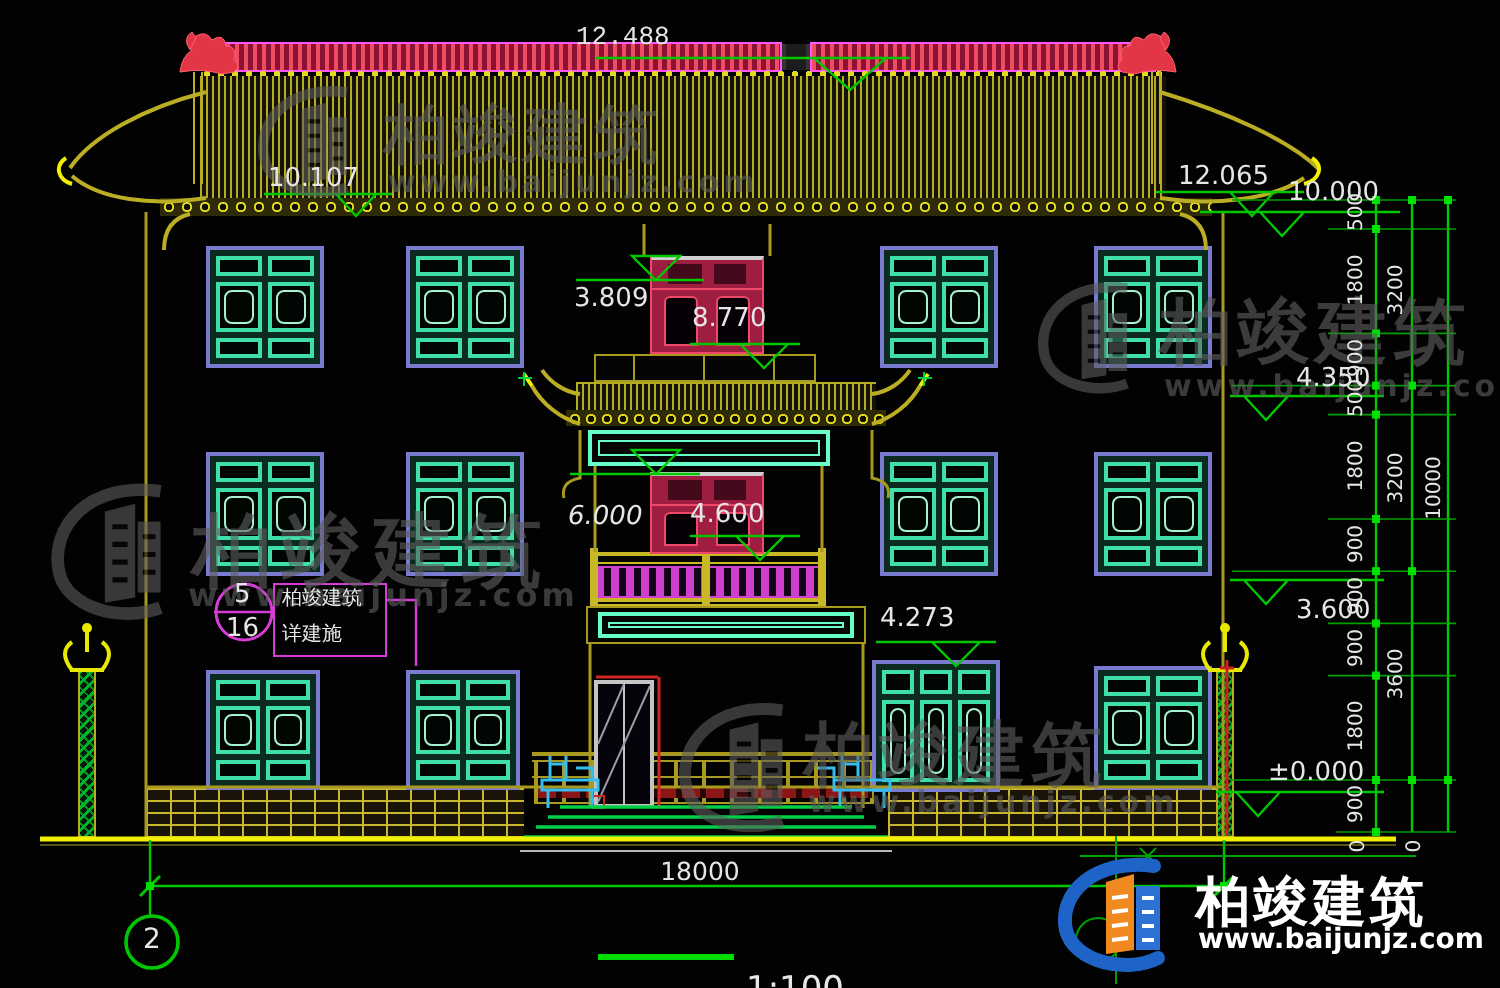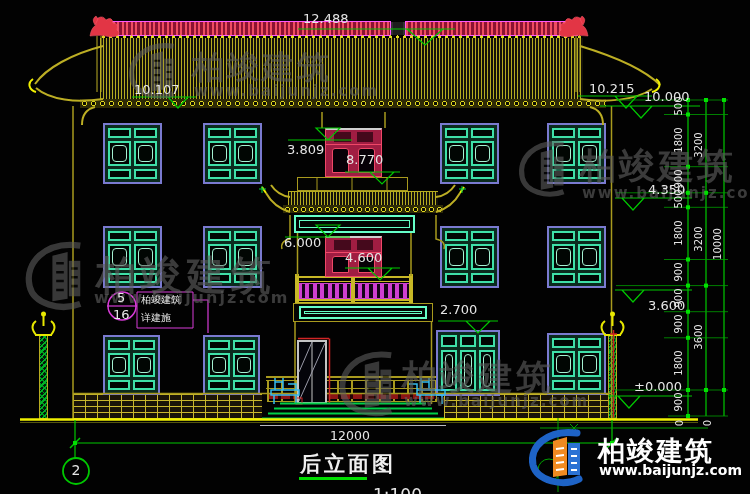--- a/index.html
+++ b/index.html
@@ -433,31 +433,31 @@
 
   <div class="wm" style="left:580px;top:142px;font-size:36px;letter-spacing:3px;">柏竣建筑</div>
   <div class="wm url" style="left:582px;top:184px;font-size:15px;">www.baijunjz.com</div>
 
   <div class="wm" style="left:96px;top:248px;font-size:40px;letter-spacing:5px;">柏竣建筑</div>
   <div class="wm url" style="left:94px;top:288px;font-size:16px;">www.baijunjz.com</div>
 
   <div class="wm" style="left:402px;top:354px;font-size:35px;letter-spacing:3px;">柏竣建筑</div>
   <div class="wm url" style="left:404px;top:392px;font-size:15px;">www.baijunjz.com</div>
 
-  <div class="lb" style="left:303px;top:12px;">12.488</div>
+  <div class="lb" style="left:288px;top:12px;font-family:Liberation Mono, monospace;">12.488</div>
   <div class="lb" style="left:134px;top:83px;">10.107</div>
-  <div class="lb" style="left:589px;top:82px;">10.215</div>
+  <div class="lb" style="left:589px;top:82px;">12.065</div>
   <div class="lb" style="left:644px;top:90px;text-align:right;">10.000</div>
   <div class="lb" style="left:287px;top:143px;">3.809</div>
   <div class="lb" style="left:346px;top:153px;">8.770</div>
   <div class="lb" style="left:648px;top:183px;">4.350</div>
-  <div class="lb" style="left:284px;top:236px;">6.000</div>
+  <div class="lb" style="left:284px;top:252px;font-style:italic;">6.000</div>
   <div class="lb" style="left:345px;top:251px;">4.600</div>
   <div class="lb" style="left:648px;top:275px;margin-top:24px;">3.600</div>
-  <div class="lb" style="left:440px;top:303px;">2.700</div>
+  <div class="lb" style="left:440px;top:303px;">4.273</div>
   <div class="lb" style="left:634px;top:380px;">±0.000</div>
 
   <div class="lb s rot" style="left:664px;top:101px;width:30px;">500</div>
   <div class="lb s rot" style="left:664px;top:135px;width:30px;">1800</div>
   <div class="lb s rot" style="left:664px;top:174px;width:30px;">900</div>
   <div class="lb s rot" style="left:664px;top:194px;width:30px;">500</div>
   <div class="lb s rot" style="left:664px;top:228px;width:30px;">1800</div>
   <div class="lb s rot" style="left:664px;top:267px;width:30px;">900</div>
   <div class="lb s rot" style="left:664px;top:293px;width:30px;">900</div>
   <div class="lb s rot" style="left:664px;top:319px;width:30px;">900</div>
@@ -469,22 +469,21 @@
   <div class="lb s rot" style="left:684px;top:332px;width:30px;">3600</div>
   <div class="lb s rot" style="left:700px;top:239px;width:36px;">10000</div>
   <div class="lb s rot" style="left:672px;top:418px;width:16px;">0</div>
   <div class="lb s rot" style="left:700px;top:418px;width:16px;">0</div>
 
   <div class="lb" style="left:117px;top:291px;">5</div>
   <div class="lb" style="left:113px;top:308px;">16</div>
   <div class="lb s" style="left:141px;top:295px;">柏竣建筑</div>
   <div class="lb s" style="left:141px;top:313px;">详建施</div>
 
-  <div class="lb" style="left:322px;top:429px;width:56px;text-align:center;font-size:12.5px;">12000</div>
+  <div class="lb" style="left:322px;top:429px;width:56px;text-align:center;font-size:12.5px;">18000</div>
   <div class="lb" style="left:63px;top:464px;width:26px;text-align:center;font-size:14px;">2</div>
-  <div class="title" style="left:300px;top:450px;">后立面图</div>
   <div class="a z6" style="left:299px;top:477px;width:68px;height:3px;background:#00dd00;"></div>
   <div class="lb" style="left:373px;top:453px;font-size:17px;margin-top:36px;">1:100</div>
 
   <div class="logo-name" style="left:598px;top:433px;">柏竣建筑</div>
   <div class="logo-url" style="left:599px;top:462px;">www.baijunjz.com</div>
 
 </div>
 
 </body></html>

